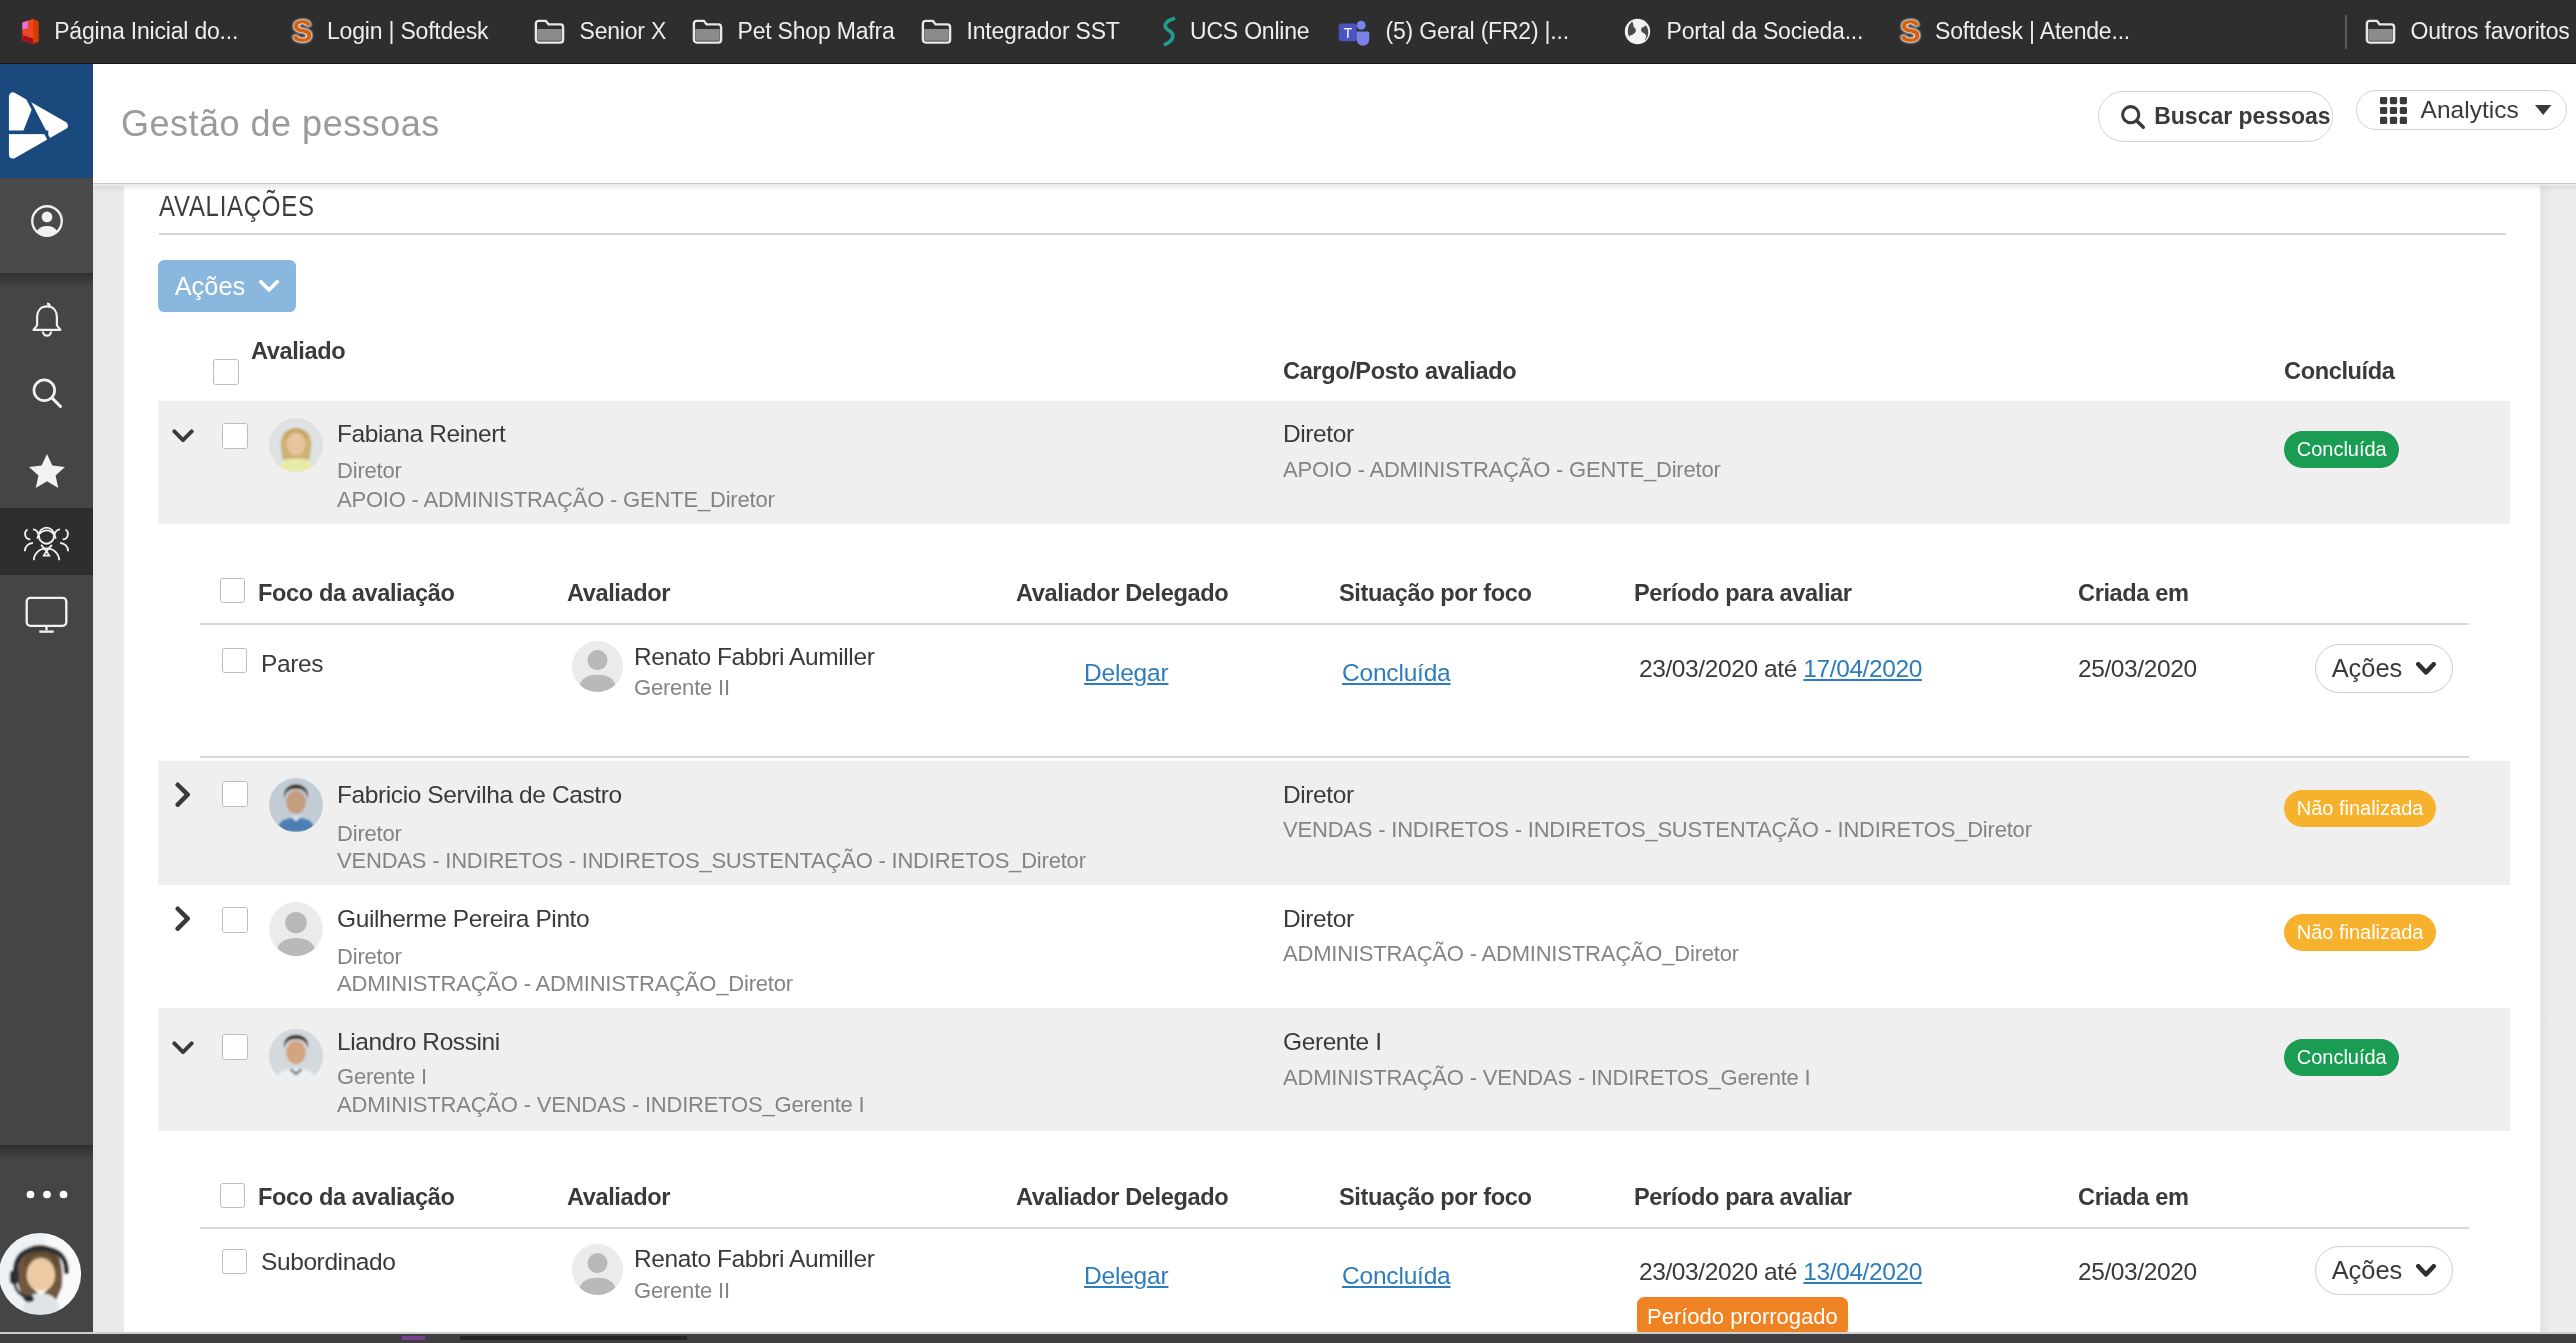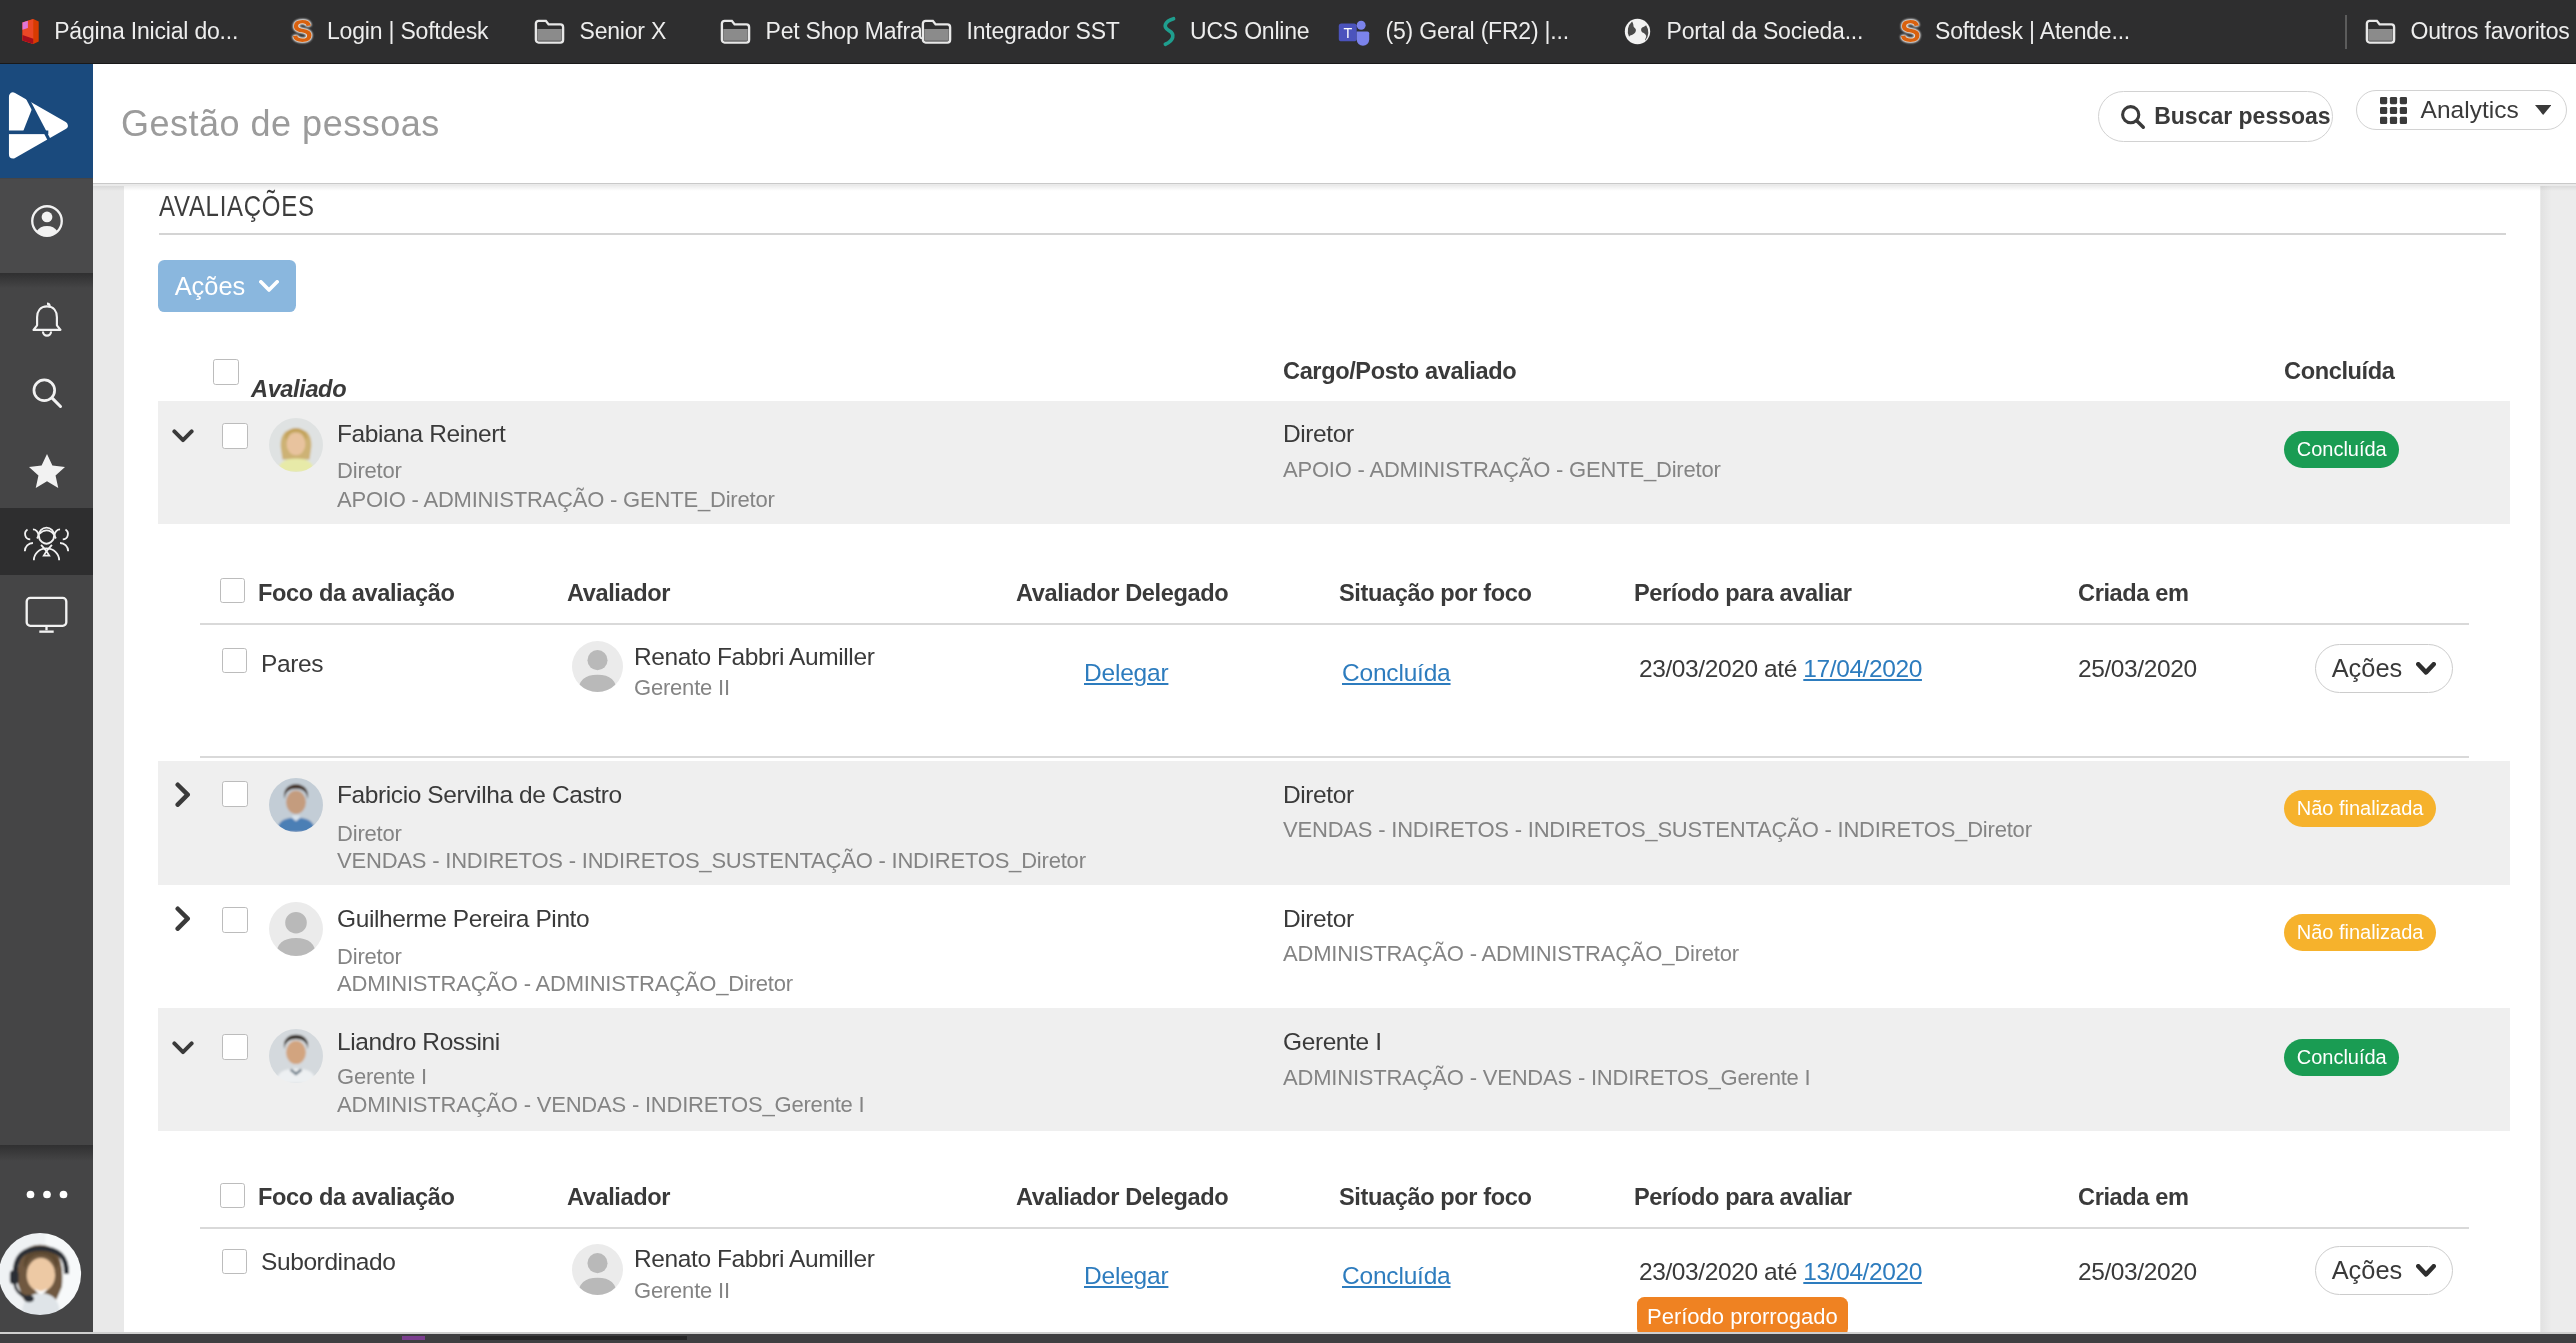--- a/index.html
+++ b/index.html
@@ -72,21 +72,21 @@
       <span class="bicon" style="font-size:31px;font-weight:bold;color:#d8610f;text-shadow:0 0 2.7px #fff,0 0 2.7px #fff,0 0 2.7px #fff;">S</span>
       Login | Softdesk
     </div>
     <div class="bm" style="left:534px;">
       <svg class="bicon" width="31" height="25.4" viewBox="0 0 34 28">
         <path d="M2 5 a3 3 0 0 1 3-3 h8 l3 4 h13 a3 3 0 0 1 3 3 v14 a3 3 0 0 1 -3 3 h-24 a3 3 0 0 1 -3-3 Z" fill="none" stroke="#e8e8e8" stroke-width="2.6"></path>
         <rect x="3.5" y="11" width="27" height="13" fill="#8b8b8b"></rect>
       </svg>
       Senior X
     </div>
-    <div class="bm" style="left:720px;">
+    <div class="bm" style="left:692px;">
       <svg class="bicon" width="31" height="25.4" viewBox="0 0 34 28">
         <path d="M2 5 a3 3 0 0 1 3-3 h8 l3 4 h13 a3 3 0 0 1 3 3 v14 a3 3 0 0 1 -3 3 h-24 a3 3 0 0 1 -3-3 Z" fill="none" stroke="#e8e8e8" stroke-width="2.6"></path>
         <rect x="3.5" y="11" width="27" height="13" fill="#8b8b8b"></rect>
       </svg>
       Pet Shop Mafra
     </div>
     <div class="bm" style="left:921px;">
       <svg class="bicon" width="31" height="25.4" viewBox="0 0 34 28">
         <path d="M2 5 a3 3 0 0 1 3-3 h8 l3 4 h13 a3 3 0 0 1 3 3 v14 a3 3 0 0 1 -3 3 h-24 a3 3 0 0 1 -3-3 Z" fill="none" stroke="#e8e8e8" stroke-width="2.6"></path>
         <rect x="3.5" y="11" width="27" height="13" fill="#8b8b8b"></rect>
@@ -267,21 +267,21 @@
   <div class="abs" id="card"></div>
   <div class="h1">AVALIAÇÕES</div>
   <div class="abs" id="hr1"></div>
   <div class="abs" id="btnAcoes">Ações&nbsp;&nbsp;<svg width="20" height="12.7" viewBox="0 0 22 14">
       <polyline points="2,2 11,11 20,2" fill="none" stroke="#fff" stroke-width="4" stroke-linecap="round" stroke-linejoin="round"></polyline>
     </svg></div>
 
   <div id="mainTable">
 
     <div class="cb" style="left:213px;top:359px;"></div>
-    <div class="th" style="left:251px;top:376px;font-style:italic;">Avaliado</div>
+    <div class="th" style="left:251px;top:338px;">Avaliado</div>
     <div class="th" style="left:1283px;top:358px;">Cargo/Posto avaliado</div>
     <div class="th" style="left:2284px;top:358px;">Concluída</div>
 
     <div class="grow" style="top:401px;height:123px;"></div>
     <svg class="chev" style="left:172px;top:428px;" width="22" height="16.3" viewBox="0 0 28 18">
       <polyline points="3,3 14,14 25,3" fill="none" stroke="#3a3a3a" stroke-width="5" stroke-linecap="round" stroke-linejoin="round"></polyline>
     </svg>
     <div class="cb" style="left:222px;top:423px;"></div>
     <div class="avatar" style="left:269px;top:418px;">
       <svg width="54" height="54" viewBox="0 0 60 60">

